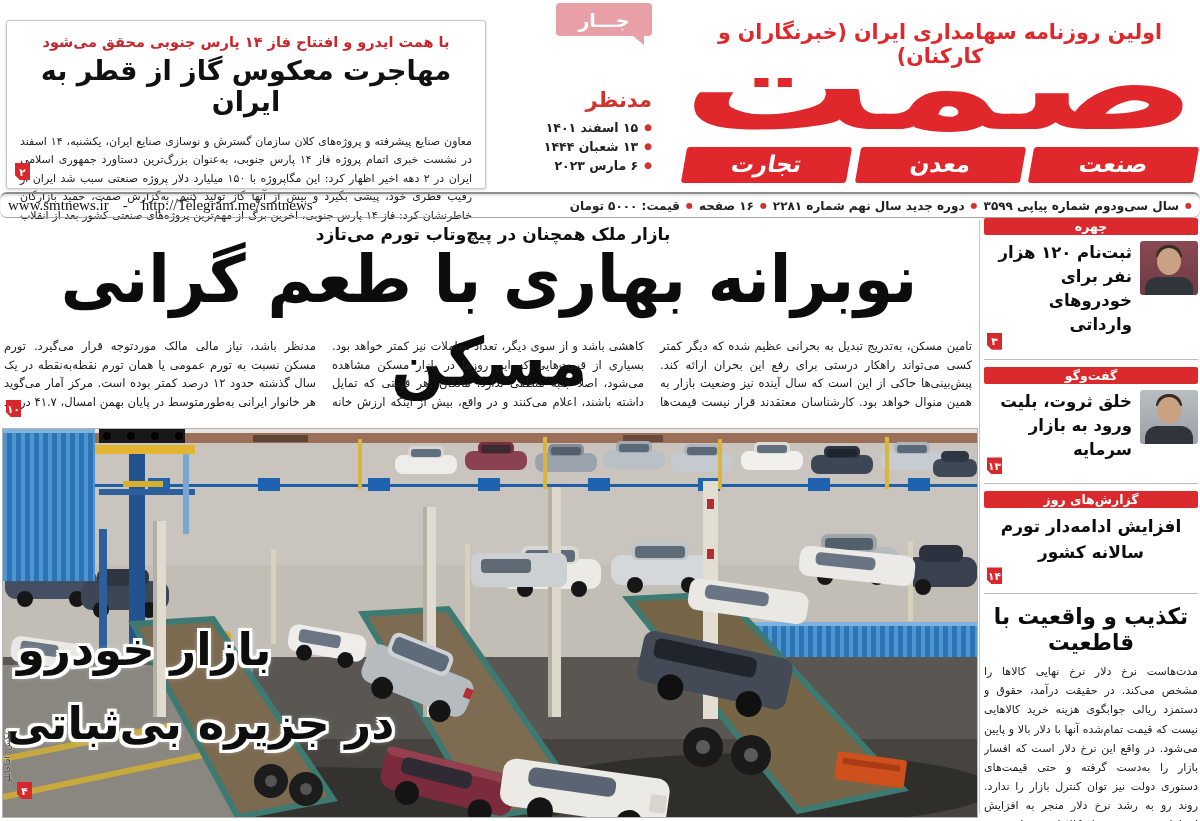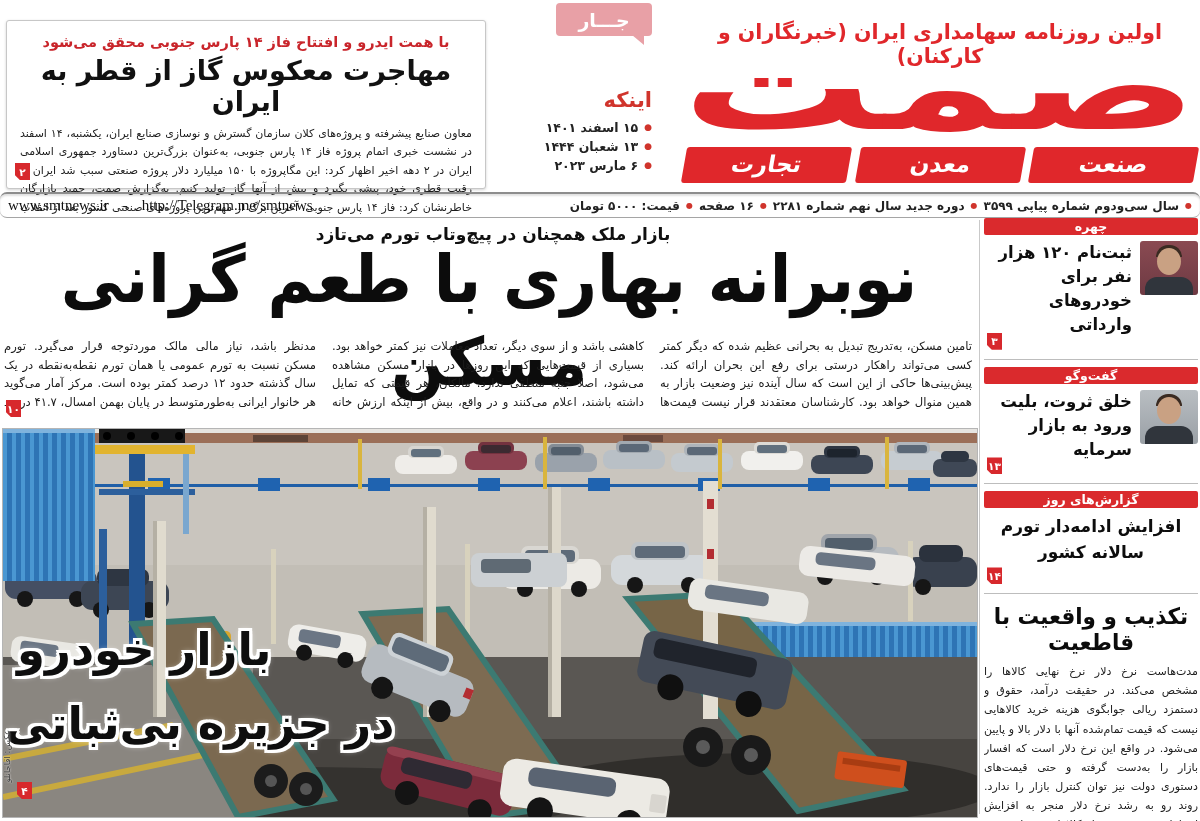--- a/index.html
+++ b/index.html
@@ -2,21 +2,21 @@
 <html lang="fa"><head>
 <meta charset="utf-8">
 <style>
   html,body{margin:0;padding:0;background:#fff;}
   .page{position:relative;width:1200px;height:821px;background:#fff;overflow:hidden;
         font-family:"DejaVu Sans",sans-serif;}
   
   .topcard{position:absolute;left:6px;top:20px;width:478px;height:167px;border:1px solid #c7c7c7;
            border-radius:3px;box-shadow:0 1px 3px rgba(0,0,0,.18);background:#fff;direction:rtl;}
   .topcard .kicker{margin-top:13px;text-align:center;color:#c9252b;font-weight:bold;font-size:14.5px;}
-  .topcard h2{margin:5px 0 8px;text-align:center;color:#111;font-size:27px;font-weight:bold;}
+  .topcard h2{margin:5px 0 16px;text-align:center;color:#111;font-size:27px;font-weight:bold;}
   .topcard .body{padding:0 13px;font-size:11px;line-height:1.68;text-align:justify;color:#1c1c1c;
                  height:92px;overflow:hidden;}
   .badge{position:absolute;width:15px;height:17px;background:#d7282c;color:#fff;font-size:10.5px;
          font-weight:bold;display:flex;align-items:center;justify-content:center;
          clip-path:polygon(0 0,100% 0,100% 100%,32% 100%,0 72%);z-index:5;}
   .datecol{position:absolute;left:492px;top:88px;width:160px;direction:rtl;}
   .weekday{color:#d0342c;font-weight:bold;font-size:21px;margin-bottom:8px;}
   .daterow{display:flex;align-items:center;gap:6px;font-size:12.5px;font-weight:bold;color:#222;margin:4px 0;}
   .daterow .dot{color:#d0342c;font-size:9px;line-height:1;}
   .jar{position:absolute;left:556px;top:3px;width:96px;height:33px;background:#e8a0a6;border-radius:4px;
@@ -84,21 +84,21 @@
 <div class="page">
 
   <div class="topcard">
     <div class="kicker">با همت ایدرو و افتتاح فاز ۱۴ پارس جنوبی محقق می‌شود</div>
     <h2>مهاجرت معکوس گاز از قطر به ایران</h2>
     <div class="body">معاون صنایع پیشرفته و پروژه‌های کلان سازمان گسترش و نوسازی صنایع ایران، یکشنبه، ۱۴ اسفند در نشست خبری اتمام پروژه فاز ۱۴ پارس جنوبی، به‌عنوان بزرگ‌ترین دستاورد جمهوری اسلامی ایران در ۲ دهه اخیر اظهار کرد: این مگاپروژه با ۱۵۰ میلیارد دلار پروژه صنعتی سبب شد ایران از رقیب قطری خود، پیشی بگیرد و بیش از آنها گاز تولید کنیم. به‌گزارش صمت، حمید بازارگان خاطرنشان کرد: فاز ۱۴ پارس جنوبی، آخرین برگ از مهم‌ترین پروژه‌های صنعتی کشور بعد از انقلاب اسلامی به‌شمار می‌رود. پارس جنوبی یک ابرپروژه صنعتی و حاصل تلاش و زحمتی ۲۰ ساله است. وی در ادامه به توقف پنج‌ساله این پروژه اشاره کرد و گفت: یکی از دلایل نیمه‌کاره ماندن فاز ۱۴ پارس جنوبی، قرار گرفتن مخزن آن در کنار خط مرزی با قطر بود.</div>
     <div class="badge" style="left:8px;bottom:8px;">۲</div>
   </div>
 
   <div class="datecol">
-    <div class="weekday">اینکه</div>
+    <div class="weekday">مدنظر</div>
     <div class="daterow">
       <span class="dot">●</span>
       <span>۱۵ اسفند ۱۴۰۱</span>
     </div>
     <div class="daterow">
       <span class="dot">●</span>
       <span>۱۳ شعبان ۱۴۴۴</span>
     </div>
     <div class="daterow">
       <span class="dot">●</span>

